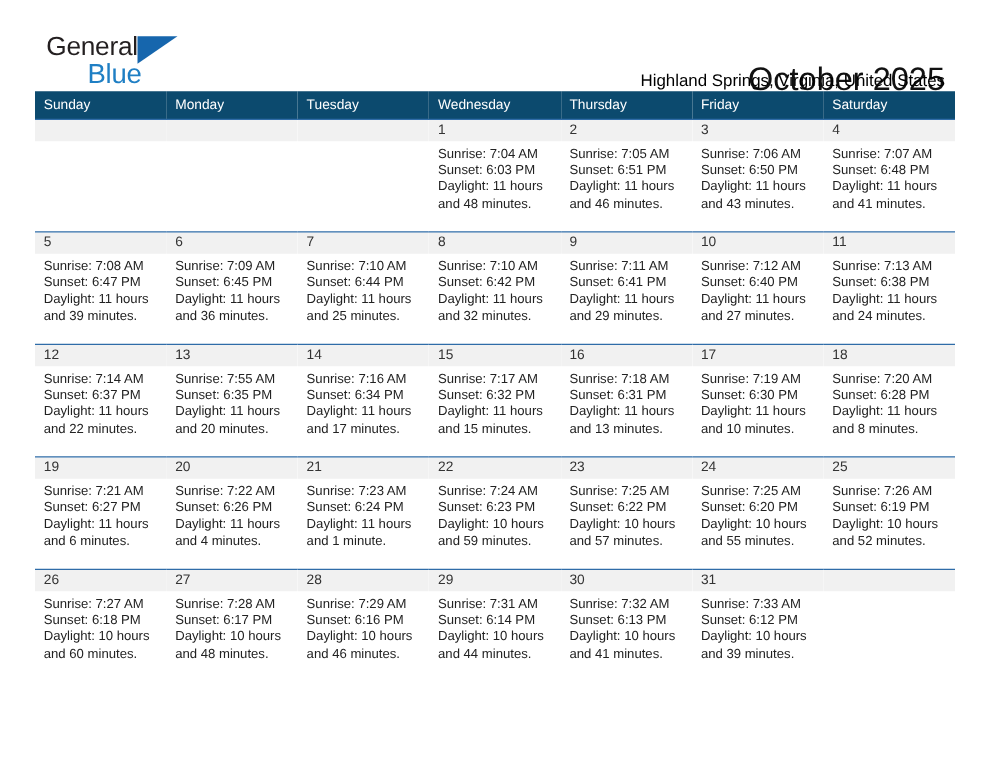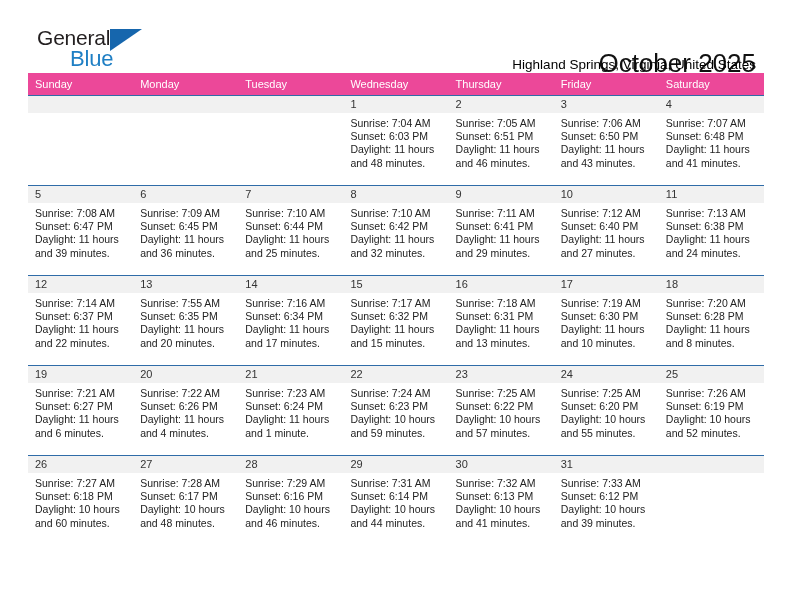--- a/index.html
+++ b/index.html
@@ -80,21 +80,21 @@
     white-space: nowrap;
   }
 
   
   .calendar {
     width: 736px;
     border-collapse: collapse;
     table-layout: fixed;
   }
   .calendar th {
-    background: #ec4899;
+    background: #0c4a6e;
     color: #ffffff;
     font-size: 11px;
     font-weight: normal;
     text-align: left;
     padding: 5px 0 5px 7px;
     height: 19px;
     box-sizing: border-box;
     margin-top: 23px;
   }
   .calendar td {

